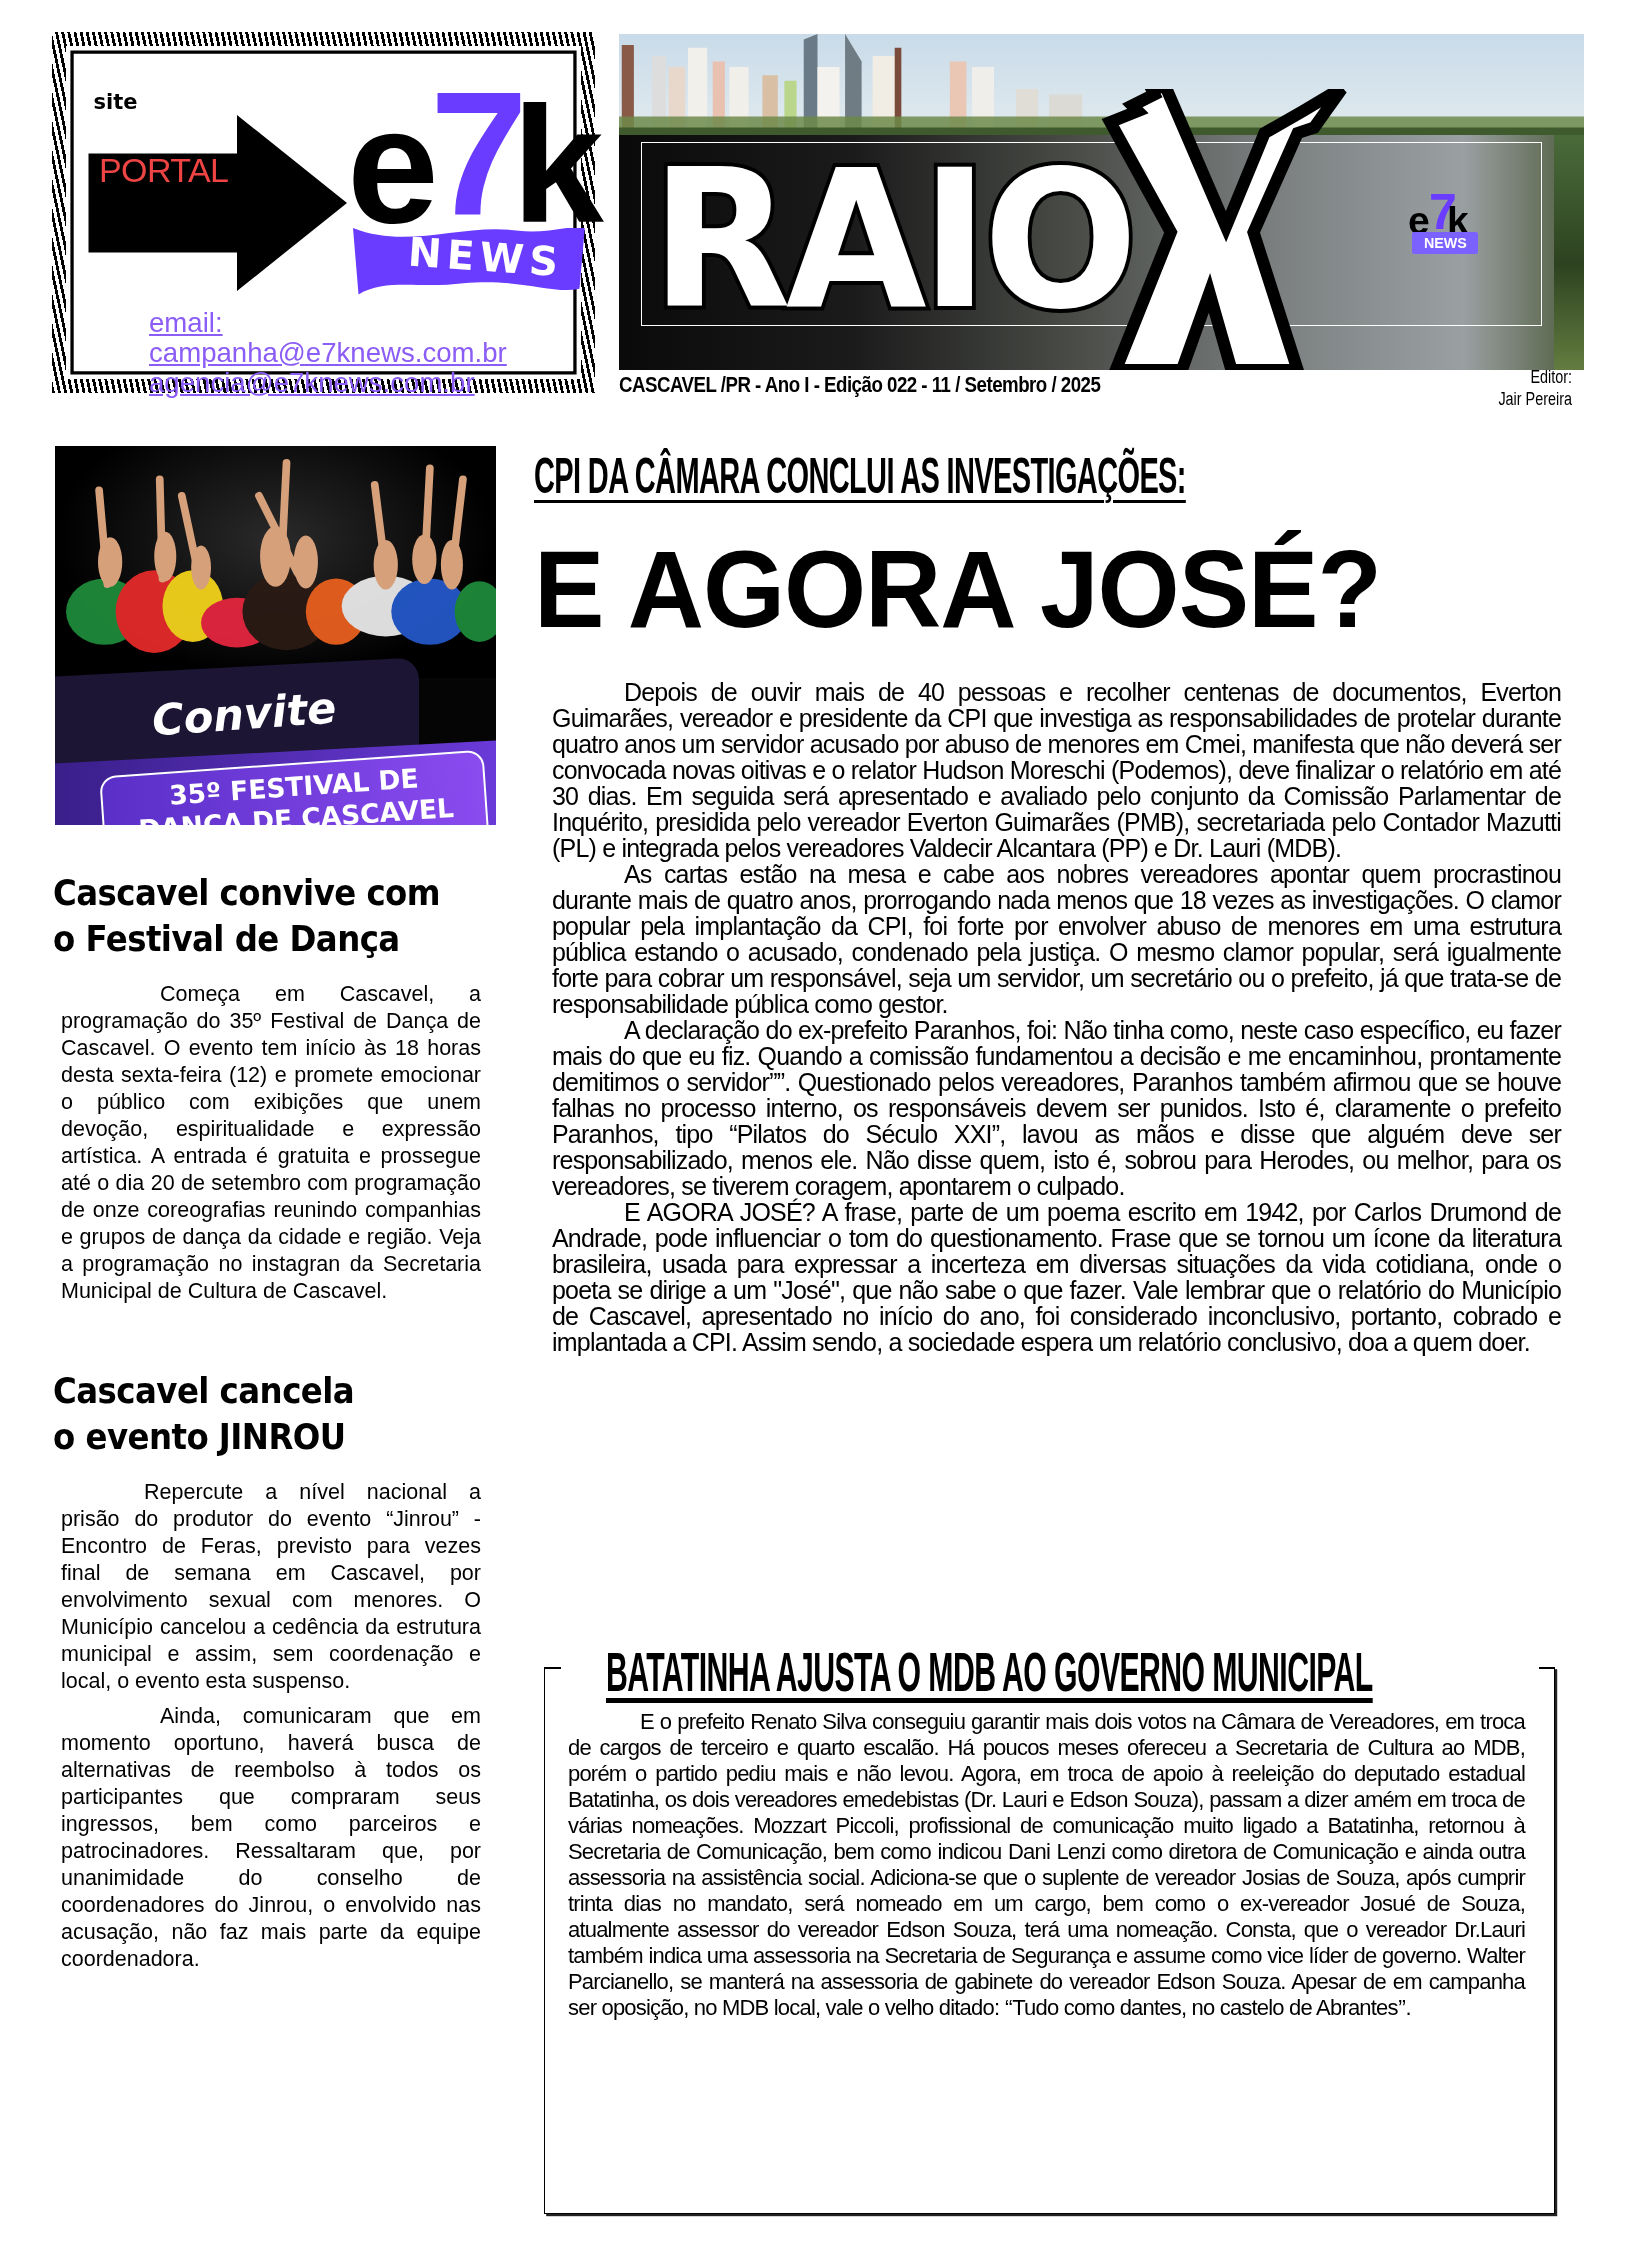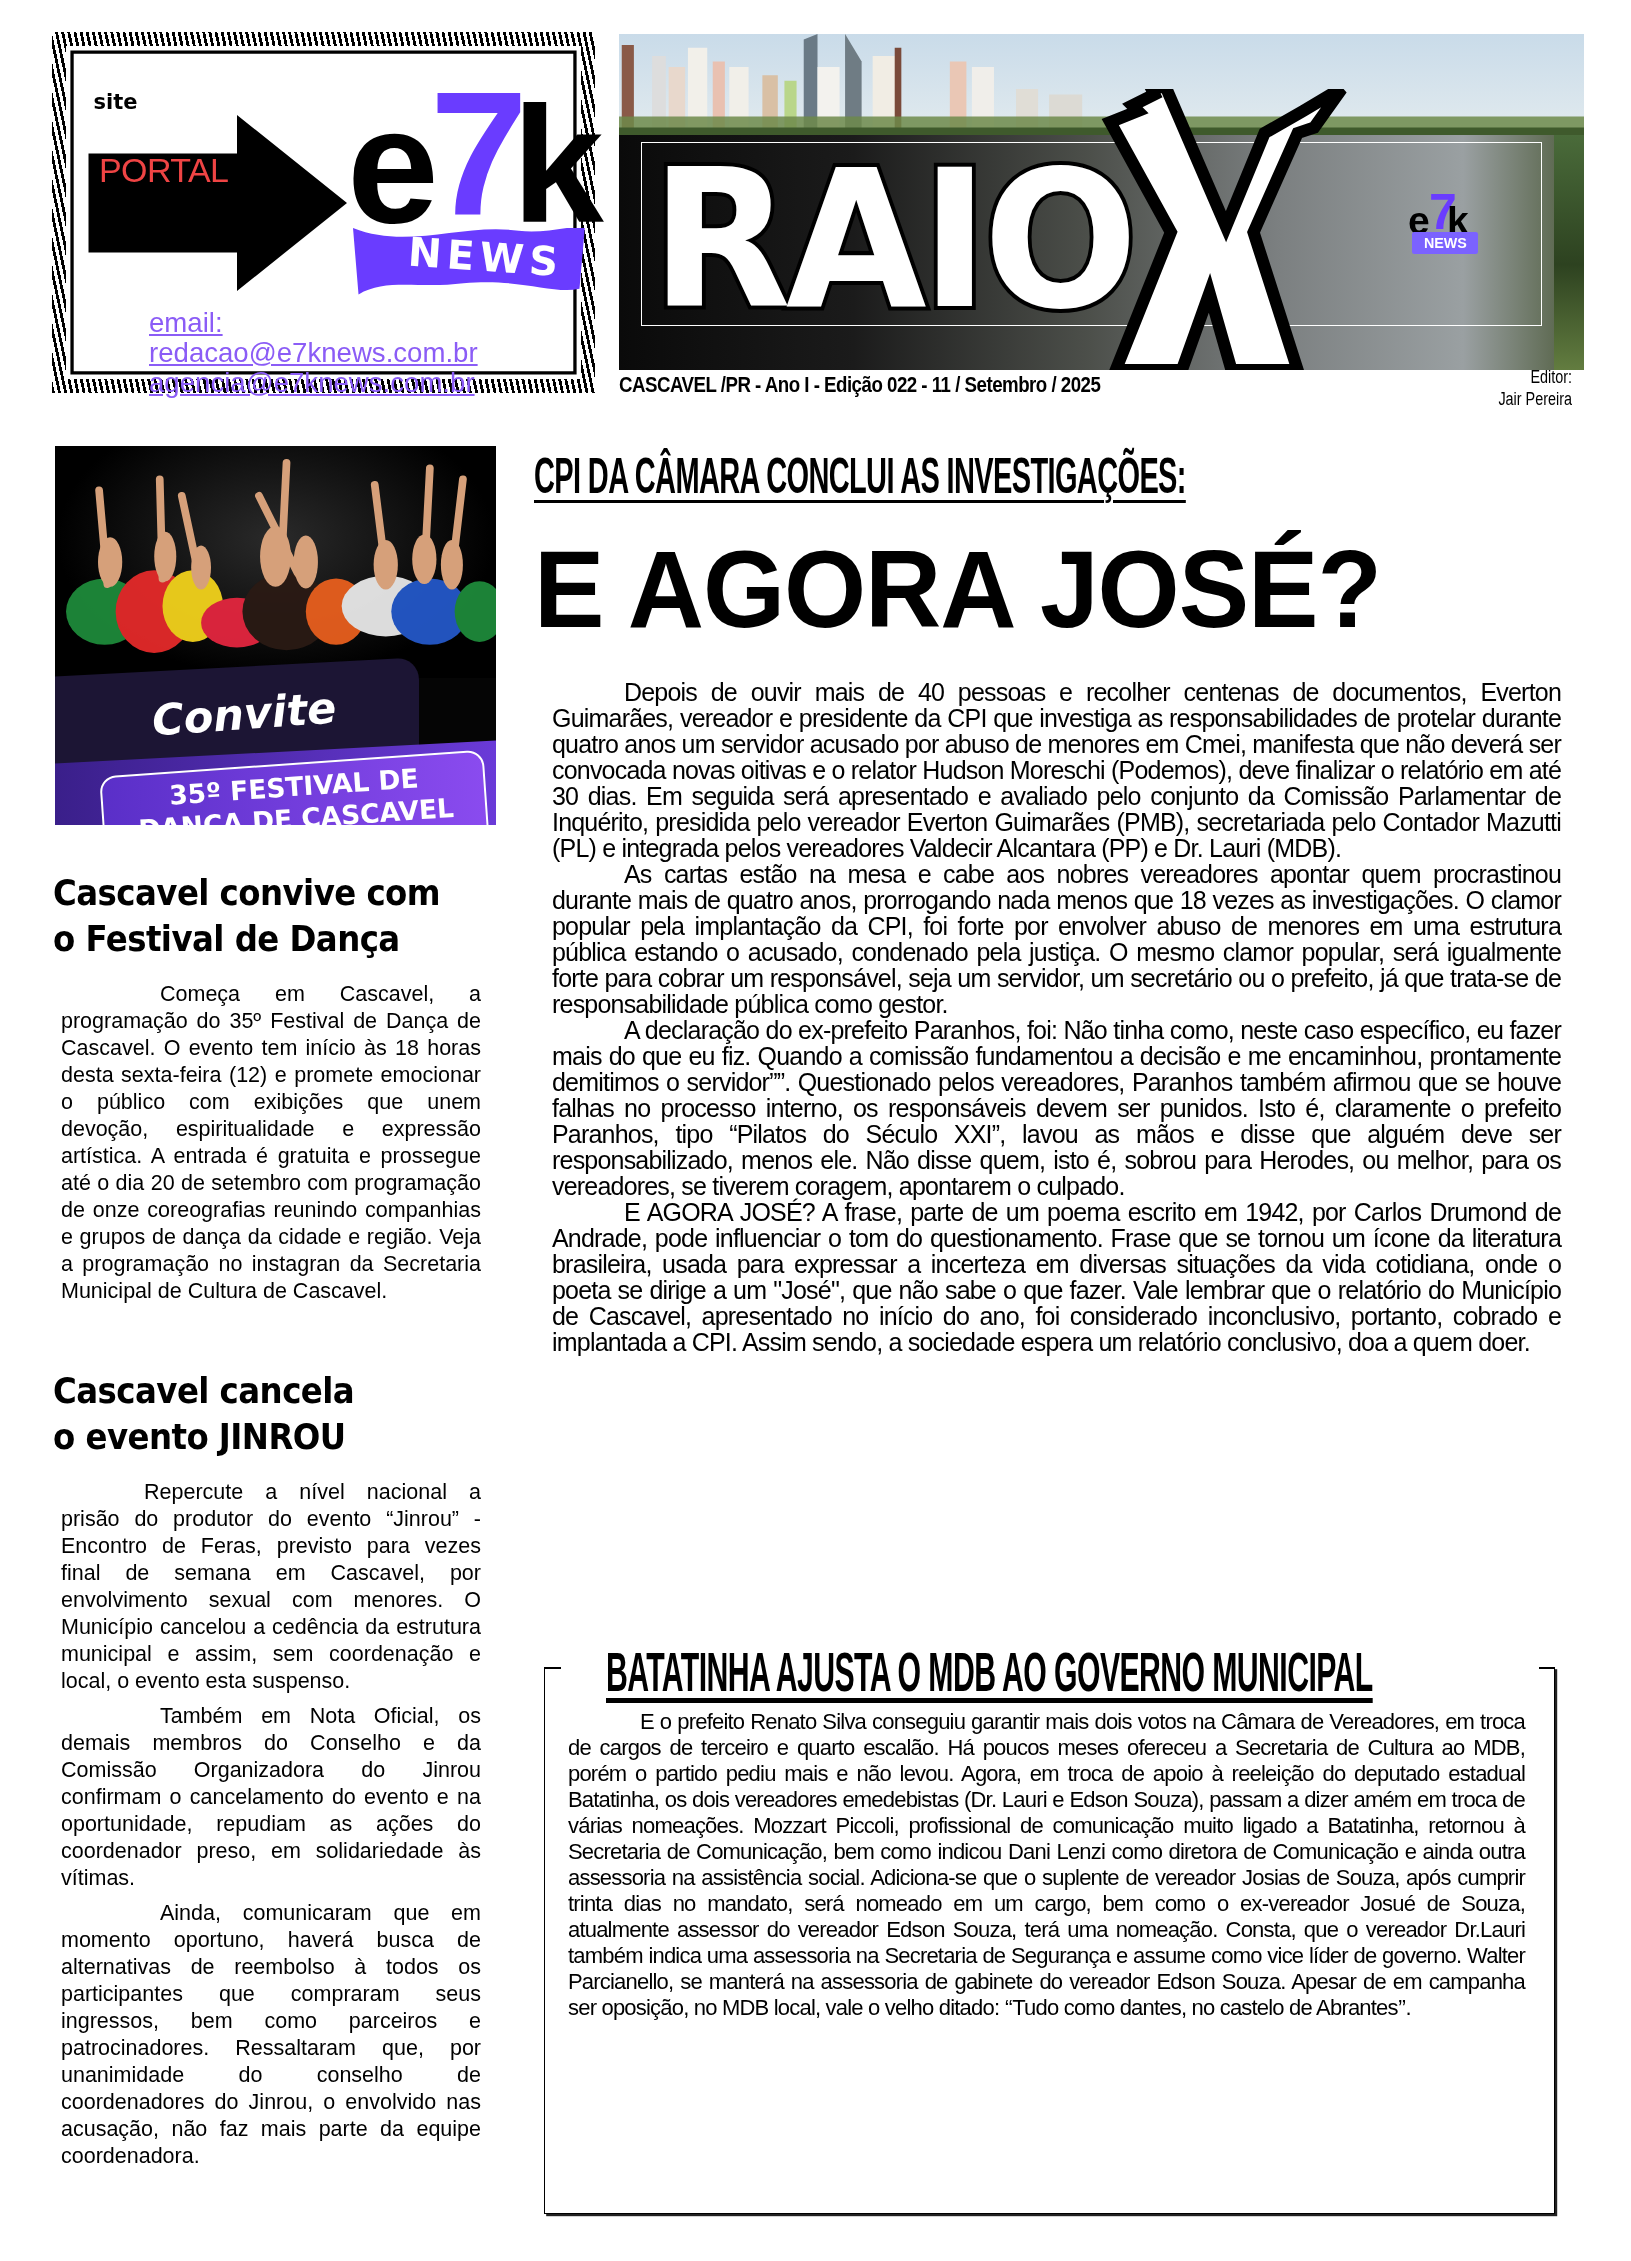--- a/index.html
+++ b/index.html
@@ -87,21 +87,21 @@
     <span class="e7k-e">e</span>
     <span class="e7k-7">7</span>
     <span class="e7k-k">k</span>
   </div>
   <svg class="news-banner" viewBox="0 0 420 130">
     <path d="M0,0 C100,40 200,-10 300,5 C340,10 380,0 420,-5 L410,110 C360,120 300,90 200,100 C120,110 60,90 10,120 Z" fill="#6a3cff"></path>
   </svg>
   <div class="news-text">NEWS</div>
   <div class="emails">
     <a>email:</a>
-    <a>redacao@e7knews.com.br</a>
+    <a>campanha@e7knews.com.br</a>
     <a>agencia@e7knews.com.br</a>
   </div>
 </div>
 
 <div class="hero">
   <div class="sky"></div>
   <svg class="city" viewBox="0 0 1750 200" preserveAspectRatio="none">
     <rect x="5" y="20" width="22" height="180" fill="#8a5a48"></rect>
     <rect x="60" y="40" width="25" height="160" fill="#ddd"></rect>
     <rect x="90" y="60" width="30" height="140" fill="#e8d8cc"></rect>
@@ -196,21 +196,20 @@
 <div class="col-left" style="top:973px">
   <p class="indent-big">Começa em Cascavel, a programação do 35º Festival de Dança de Cascavel. O evento tem  início às 18 horas desta sexta-feira (12)  e promete emocionar o público com exibições que unem devoção, espiritualidade e expressão artística. A entrada é gratuita e prossegue até o dia 20 de setembro com programação de onze coreografias reunindo companhias e grupos de dança da cidade e região. Veja a programação no instagran da Secretaria Municipal de Cultura de Cascavel.</p>
 </div>
 
 <div class="h-left" style="top:1368px">
   <div>Cascavel cancela</div>
   <div>o evento JINROU</div>
 </div>
 <div class="col-left" style="top:1471px">
   <p>Repercute a nível nacional a prisão do produtor do evento “Jinrou” - Encontro de Feras, previsto para vezes final de semana em Cascavel, por envolvimento sexual com menores. O Município cancelou a cedência da estrutura municipal e assim, sem coordenação e local, o evento esta suspenso.</p>
-  <p class="indent-big">Também em Nota Oficial, os demais membros do Conselho e da Comissão Organizadora do Jinrou confirmam o cancelamento do evento e na oportunidade, repudiam as ações do coordenador preso, em solidariedade às vítimas.</p>
   <p class="indent-big">Ainda, comunicaram que em momento oportuno, haverá busca de alternativas de reembolso à todos os participantes que compraram seus ingressos, bem como parceiros e patrocinadores. Ressaltaram que, por unanimidade do conselho de coordenadores do Jinrou, o envolvido nas acusação, não faz mais parte da equipe coordenadora.</p>
 </div>
 
 <div class="kicker">CPI DA CÂMARA CONCLUI AS INVESTIGAÇÕES:</div>
 <div class="headline">E AGORA JOSÉ?</div>
 
 <div class="col-right">
   <p>Depois de ouvir mais de 40 pessoas e recolher centenas de documentos, Everton Guimarães, vereador e presidente da CPI que investiga as responsabilidades de protelar durante quatro anos um servidor acusado por abuso de menores em Cmei, manifesta que não deverá ser convocada novas oitivas e o relator Hudson Moreschi (Podemos), deve finalizar o relatório em até 30 dias. Em seguida será apresentado e avaliado pelo conjunto da Comissão Parlamentar de Inquérito, presidida pelo vereador Everton Guimarães (PMB), secretariada pelo Contador Mazutti (PL) e integrada pelos vereadores Valdecir Alcantara (PP) e Dr. Lauri (MDB).</p>
   <p>As cartas estão na mesa e cabe aos nobres vereadores apontar quem procrastinou durante mais de quatro anos, prorrogando nada menos que 18 vezes as investigações. O clamor popular pela implantação da CPI, foi forte por envolver abuso de menores em uma estrutura pública estando o acusado, condenado pela justiça. O mesmo clamor popular, será igualmente forte para cobrar um responsável, seja um servidor, um secretário ou o prefeito, já que trata-se de responsabilidade pública como gestor.</p>
   <p>A declaração do ex-prefeito Paranhos, foi: Não tinha como, neste caso específico, eu fazer mais do que eu fiz. Quando a comissão fundamentou a decisão e me encaminhou, prontamente demitimos o servidor””. Questionado pelos vereadores, Paranhos também afirmou que se houve falhas no processo interno, os responsáveis devem ser punidos. Isto é, claramente o prefeito Paranhos, tipo “Pilatos do Século XXI”, lavou as mãos e disse que alguém deve ser responsabilizado, menos ele. Não disse quem, isto é, sobrou para Herodes, ou melhor, para os vereadores, se tiverem coragem, apontarem o culpado.</p>

